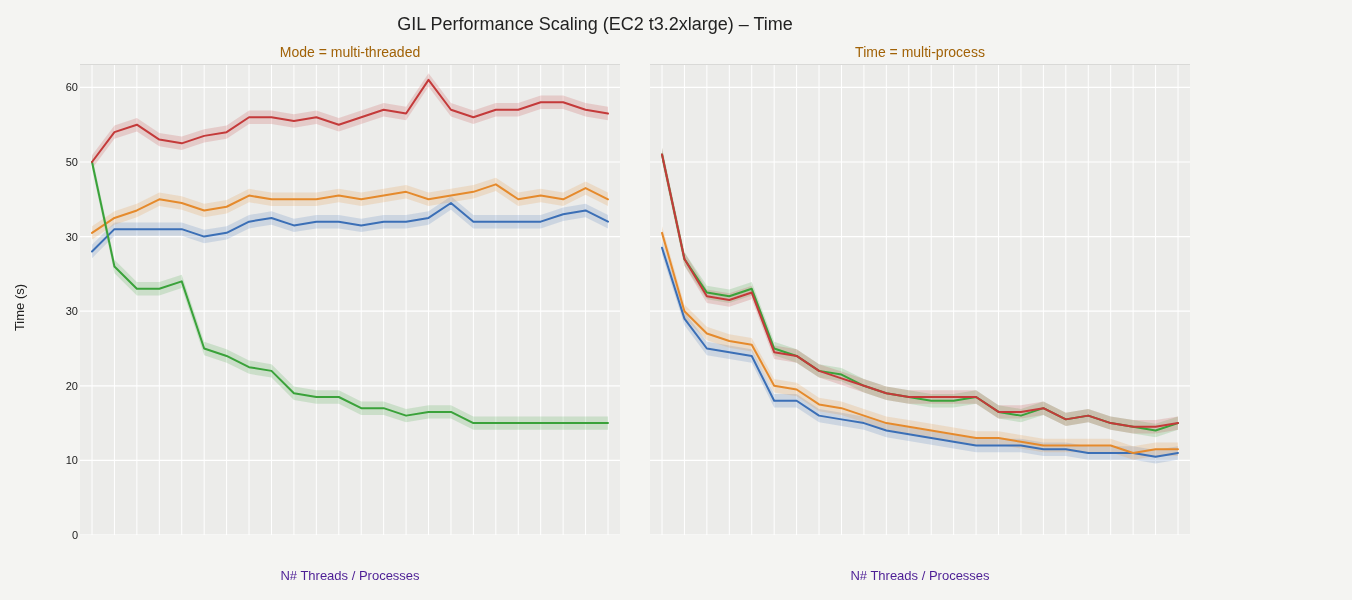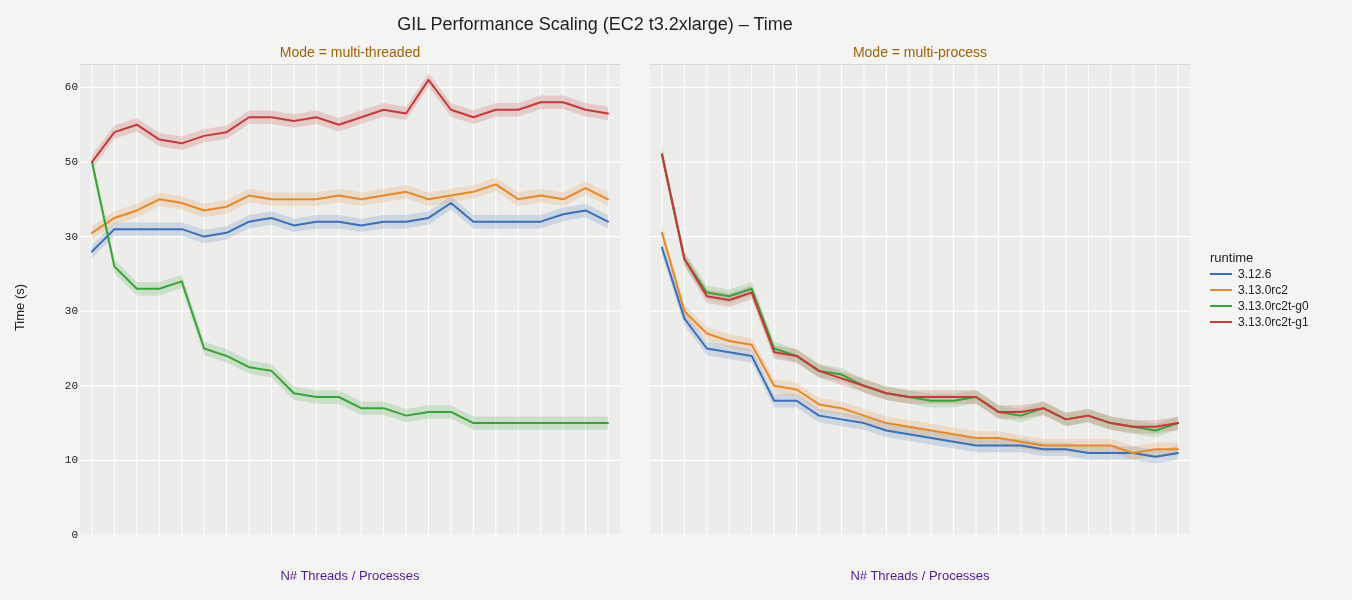--- a/index.html
+++ b/index.html
@@ -65,21 +65,20 @@
     font-size: 13px;
     color: #222;
     white-space: nowrap;
   }
   .ticks-x, .ticks-y { position: absolute; font-size: 11px; }
   .ticks-y { left: -30px; top: 0; height: 470px; width: 28px; text-align: right; }
   .ticks-y span {
     position: absolute;
     right: 0;
     transform: translateY(-50%);
-    font-family: Liberation Mono, monospace;
   }
   .legend {
     position: absolute;
     left: 1210px;
     top: 250px;
     font-size: 12px;
   }
   .legend .legend-title {
     font-size: 13px;
     margin-bottom: 2px;
@@ -161,21 +160,21 @@
         <span style="top: 320.794px;">20</span>
         <span style="top: 246.19px;">30</span>
         <span style="top: 171.587px;">30</span>
         <span style="top: 96.9841px;">50</span>
         <span style="top: 22.381px;">60</span>
       </div>
 
   </div>
   <div class="axis-label-x" style="left:80px;">N# Threads / Processes</div>
 
-  <div class="panel-title" style="left:650px;">Mode = multi-process</div>
+  <div class="panel-title" style="left:650px;">Time = multi-process</div>
   <div class="plot" id="plot-right" style="left:650px;">
     <svg class="plot-svg">
         <line x1="0" x2="540" y1="470" y2="470" stroke="#fff" stroke-width="1.2"></line>
         <line x1="0" x2="540" y1="395.3968253968254" y2="395.3968253968254" stroke="#fff" stroke-width="1.2"></line>
         <line x1="0" x2="540" y1="320.79365079365084" y2="320.79365079365084" stroke="#fff" stroke-width="1.2"></line>
         <line x1="0" x2="540" y1="246.1904761904762" y2="246.1904761904762" stroke="#fff" stroke-width="1.2"></line>
         <line x1="0" x2="540" y1="171.58730158730162" y2="171.58730158730162" stroke="#fff" stroke-width="1.2"></line>
         <line x1="0" x2="540" y1="96.98412698412699" y2="96.98412698412699" stroke="#fff" stroke-width="1.2"></line>
         <line x1="0" x2="540" y1="22.380952380952408" y2="22.380952380952408" stroke="#fff" stroke-width="1.2"></line>
         <line x1="12" x2="12" y1="0" y2="470" stroke="#fff" stroke-width="1"></line>
@@ -209,33 +208,14 @@
         <path d="M12,182.77777777777777 L34.434782608695656,253.65079365079367 L56.869565217391305,283.4920634920635 L79.30434782608695,287.22222222222223 L101.73913043478261,290.95238095238096 L124.17391304347827,335.7142857142857 L146.6086956521739,335.7142857142857 L169.04347826086956,350.63492063492066 L191.47826086956522,354.3650793650794 L213.91304347826087,358.0952380952381 L236.34782608695653,365.55555555555554 L258.7826086956522,369.2857142857143 L281.2173913043478,373.015873015873 L303.6521739130435,376.74603174603175 L326.0869565217391,380.4761904761905 L348.5217391304348,380.4761904761905 L370.95652173913044,380.4761904761905 L393.39130434782606,384.2063492063492 L415.82608695652175,384.2063492063492 L438.2608695652174,387.93650793650795 L460.69565217391306,387.93650793650795 L483.1304347826087,387.93650793650795 L505.5652173913044,391.6666666666667 L528,387.93650793650795 " fill="none" stroke="#3b6fb6" stroke-width="2" stroke-linejoin="round" stroke-linecap="round"></path>
         <path d="M12,167.85714285714283 L34.434782608695656,246.1904761904762 L56.869565217391305,268.57142857142856 L79.30434782608695,276.031746031746 L101.73913043478261,279.76190476190476 L124.17391304347827,320.79365079365084 L146.6086956521739,324.5238095238095 L169.04347826086956,339.44444444444446 L191.47826086956522,343.1746031746032 L213.91304347826087,350.63492063492066 L236.34782608695653,358.0952380952381 L258.7826086956522,361.82539682539687 L281.2173913043478,365.55555555555554 L303.6521739130435,369.2857142857143 L326.0869565217391,373.015873015873 L348.5217391304348,373.015873015873 L370.95652173913044,376.74603174603175 L393.39130434782606,380.4761904761905 L415.82608695652175,380.4761904761905 L438.2608695652174,380.4761904761905 L460.69565217391306,380.4761904761905 L483.1304347826087,387.93650793650795 L505.5652173913044,384.2063492063492 L528,384.2063492063492 " fill="none" stroke="#e58a2c" stroke-width="2" stroke-linejoin="round" stroke-linecap="round"></path>
         <path d="M12,89.52380952380952 L34.434782608695656,193.96825396825398 L56.869565217391305,227.5396825396825 L79.30434782608695,231.2698412698413 L101.73913043478261,223.8095238095238 L124.17391304347827,283.4920634920635 L146.6086956521739,290.95238095238096 L169.04347826086956,305.8730158730159 L191.47826086956522,309.6031746031746 L213.91304347826087,320.79365079365084 L236.34782608695653,328.25396825396825 L258.7826086956522,331.984126984127 L281.2173913043478,335.7142857142857 L303.6521739130435,335.7142857142857 L326.0869565217391,331.984126984127 L348.5217391304348,346.9047619047619 L370.95652173913044,350.63492063492066 L393.39130434782606,343.1746031746032 L415.82608695652175,354.3650793650794 L438.2608695652174,350.63492063492066 L460.69565217391306,358.0952380952381 L483.1304347826087,361.82539682539687 L505.5652173913044,365.55555555555554 L528,358.0952380952381 " fill="none" stroke="#3aa23a" stroke-width="2" stroke-linejoin="round" stroke-linecap="round"></path>
         <path d="M12,89.52380952380952 L34.434782608695656,193.96825396825398 L56.869565217391305,231.2698412698413 L79.30434782608695,235 L101.73913043478261,227.5396825396825 L124.17391304347827,287.22222222222223 L146.6086956521739,290.95238095238096 L169.04347826086956,305.8730158730159 L191.47826086956522,313.33333333333337 L213.91304347826087,320.79365079365084 L236.34782608695653,328.25396825396825 L258.7826086956522,331.984126984127 L281.2173913043478,331.984126984127 L303.6521739130435,331.984126984127 L326.0869565217391,331.984126984127 L348.5217391304348,346.9047619047619 L370.95652173913044,346.9047619047619 L393.39130434782606,343.1746031746032 L415.82608695652175,354.3650793650794 L438.2608695652174,350.63492063492066 L460.69565217391306,358.0952380952381 L483.1304347826087,361.82539682539687 L505.5652173913044,361.82539682539687 L528,358.0952380952381 " fill="none" stroke="#c43a3a" stroke-width="2" stroke-linejoin="round" stroke-linecap="round"></path>
       </svg>
     <div class="ticks-y"></div>
 
   </div>
   <div class="axis-label-x" style="left:650px;">N# Threads / Processes</div>
 
-  <div class="legend">
-    <div class="legend-title">runtime</div>
-    <div class="legend-item">
-      <span class="swatch" style="border-color:#3b6fb6"></span>
-      <span>3.12.6</span>
-    </div>
-    <div class="legend-item">
-      <span class="swatch" style="border-color:#e58a2c"></span>
-      <span>3.13.0rc2</span>
-    </div>
-    <div class="legend-item">
-      <span class="swatch" style="border-color:#3aa23a"></span>
-      <span>3.13.0rc2t-g0</span>
-    </div>
-    <div class="legend-item">
-      <span class="swatch" style="border-color:#c43a3a"></span>
-      <span>3.13.0rc2t-g1</span>
-    </div>
-  </div>
 
 </div>
 
 </body></html>

